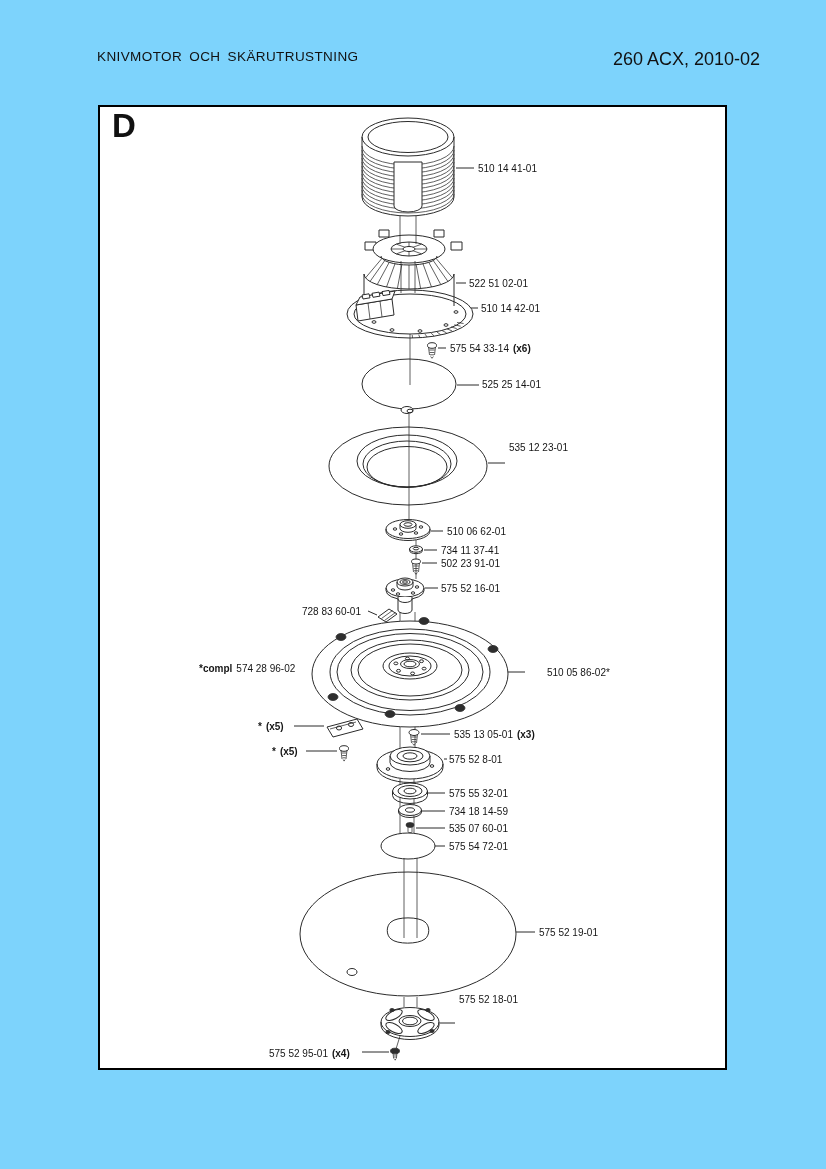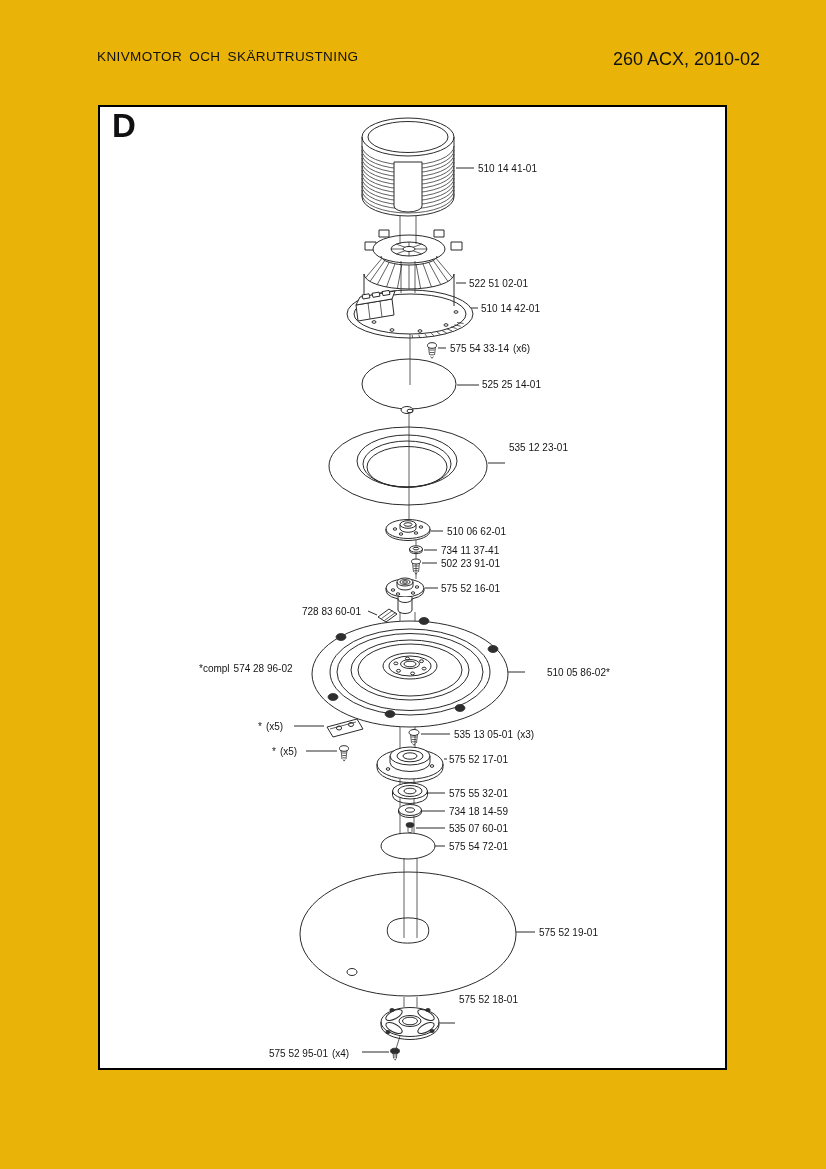--- a/index.html
+++ b/index.html
@@ -1,24 +1,24 @@
 <!DOCTYPE html>
 <html><head>
 <meta charset="utf-8">
 <style>
   html,body{margin:0;padding:0;background:#fff}
-  .page{position:relative;width:826px;height:1169px;background:#eab308;
+  .page{position:relative;width:826px;height:1169px;background:#7dd3fc;
         font-family:"Liberation Sans",sans-serif;color:#111;overflow:hidden}
   .header-title{position:absolute;left:97px;top:49px;font-size:13.5px;letter-spacing:.4px;word-spacing:3px}
   .doc-ref{position:absolute;left:613px;top:49px;font-size:18px}
   .frame{position:absolute;left:98px;top:105px;width:625px;height:961px;border:2px solid #000;background:#fff}
   .sec{position:absolute;left:112px;top:107px;font-size:33px;font-weight:700}
   svg.diagram{position:absolute;left:0;top:0}
   .lbl{position:absolute;font-size:10px;white-space:nowrap;color:#151515;line-height:15px}
-  .lbl .b{font-weight:400}
+  .lbl .b{font-weight:700}
   .lbl span:empty{display:none}
   .lbl span:not(:empty)~span:not(:empty){margin-left:4px}
   .s{fill:none;stroke:#2b2b2b;stroke-width:1}
   .sw{fill:#fff;stroke:#2b2b2b;stroke-width:1}
   .sd{fill:#2e2e2e;stroke:#2e2e2e;stroke-width:.8}
   .thin{stroke-width:.75}
 </style>
 </head>
 <body>
 
@@ -249,21 +249,21 @@
   <div class="lbl" style="left:447px;top:524px"><span>510 06 62-01</span></div>
   <div class="lbl" style="left:441px;top:543px"><span>734 11 37-41</span></div>
   <div class="lbl" style="left:441px;top:556px"><span>502 23 91-01</span></div>
   <div class="lbl" style="left:441px;top:581px"><span>575 52 16-01</span></div>
   <div class="lbl" style="left:302px;top:604px"><span>728 83 60-01</span></div>
   <div class="lbl" style="left:199px;top:661px"><span class="b">*compl</span><span>574 28 96-02</span></div>
   <div class="lbl" style="left:547px;top:665px"><span>510 05 86-02*</span></div>
   <div class="lbl" style="left:258px;top:719px"><span class="b">*</span><span class="b">(x5)</span></div>
   <div class="lbl" style="left:454px;top:727px"><span>535 13 05-01</span><span class="b">(x3)</span></div>
   <div class="lbl" style="left:272px;top:744px"><span class="b">*</span><span class="b">(x5)</span></div>
-  <div class="lbl" style="left:449px;top:752px"><span>575 52 17-01</span></div>
+  <div class="lbl" style="left:449px;top:752px"><span>575 52 8-01</span></div>
   <div class="lbl" style="left:449px;top:786px"><span>575 55 32-01</span></div>
   <div class="lbl" style="left:449px;top:804px"><span>734 18 14-59</span></div>
   <div class="lbl" style="left:449px;top:821px"><span>535 07 60-01</span></div>
   <div class="lbl" style="left:449px;top:839px"><span>575 54 72-01</span></div>
   <div class="lbl" style="left:539px;top:925px"><span>575 52 19-01</span></div>
   <div class="lbl" style="left:459px;top:992px"><span>575 52 18-01</span></div>
   <div class="lbl" style="left:269px;top:1046px"><span>575 52 95-01</span><span class="b">(x4)</span></div>
 
 </div>
 

